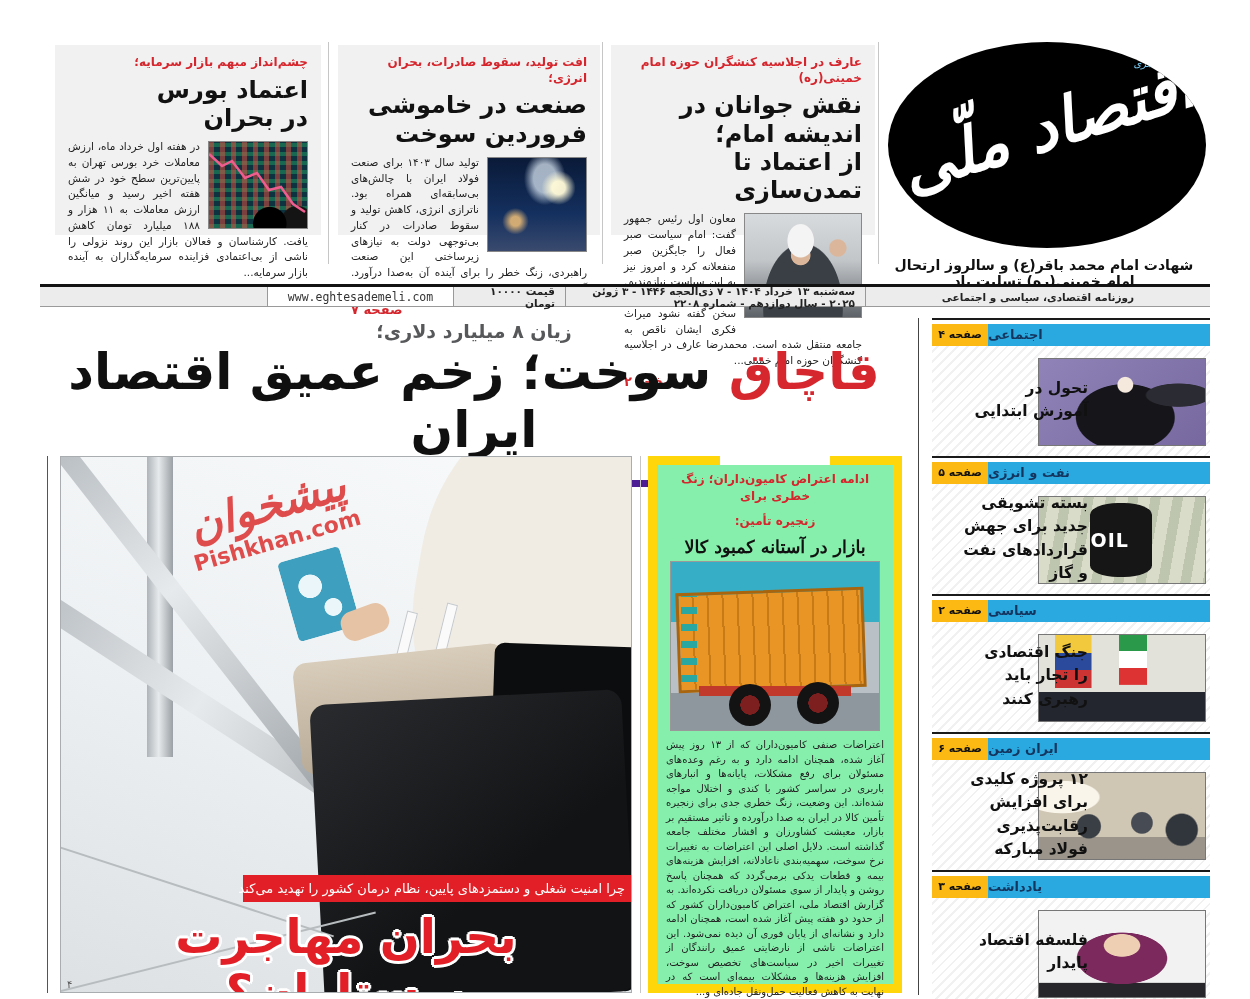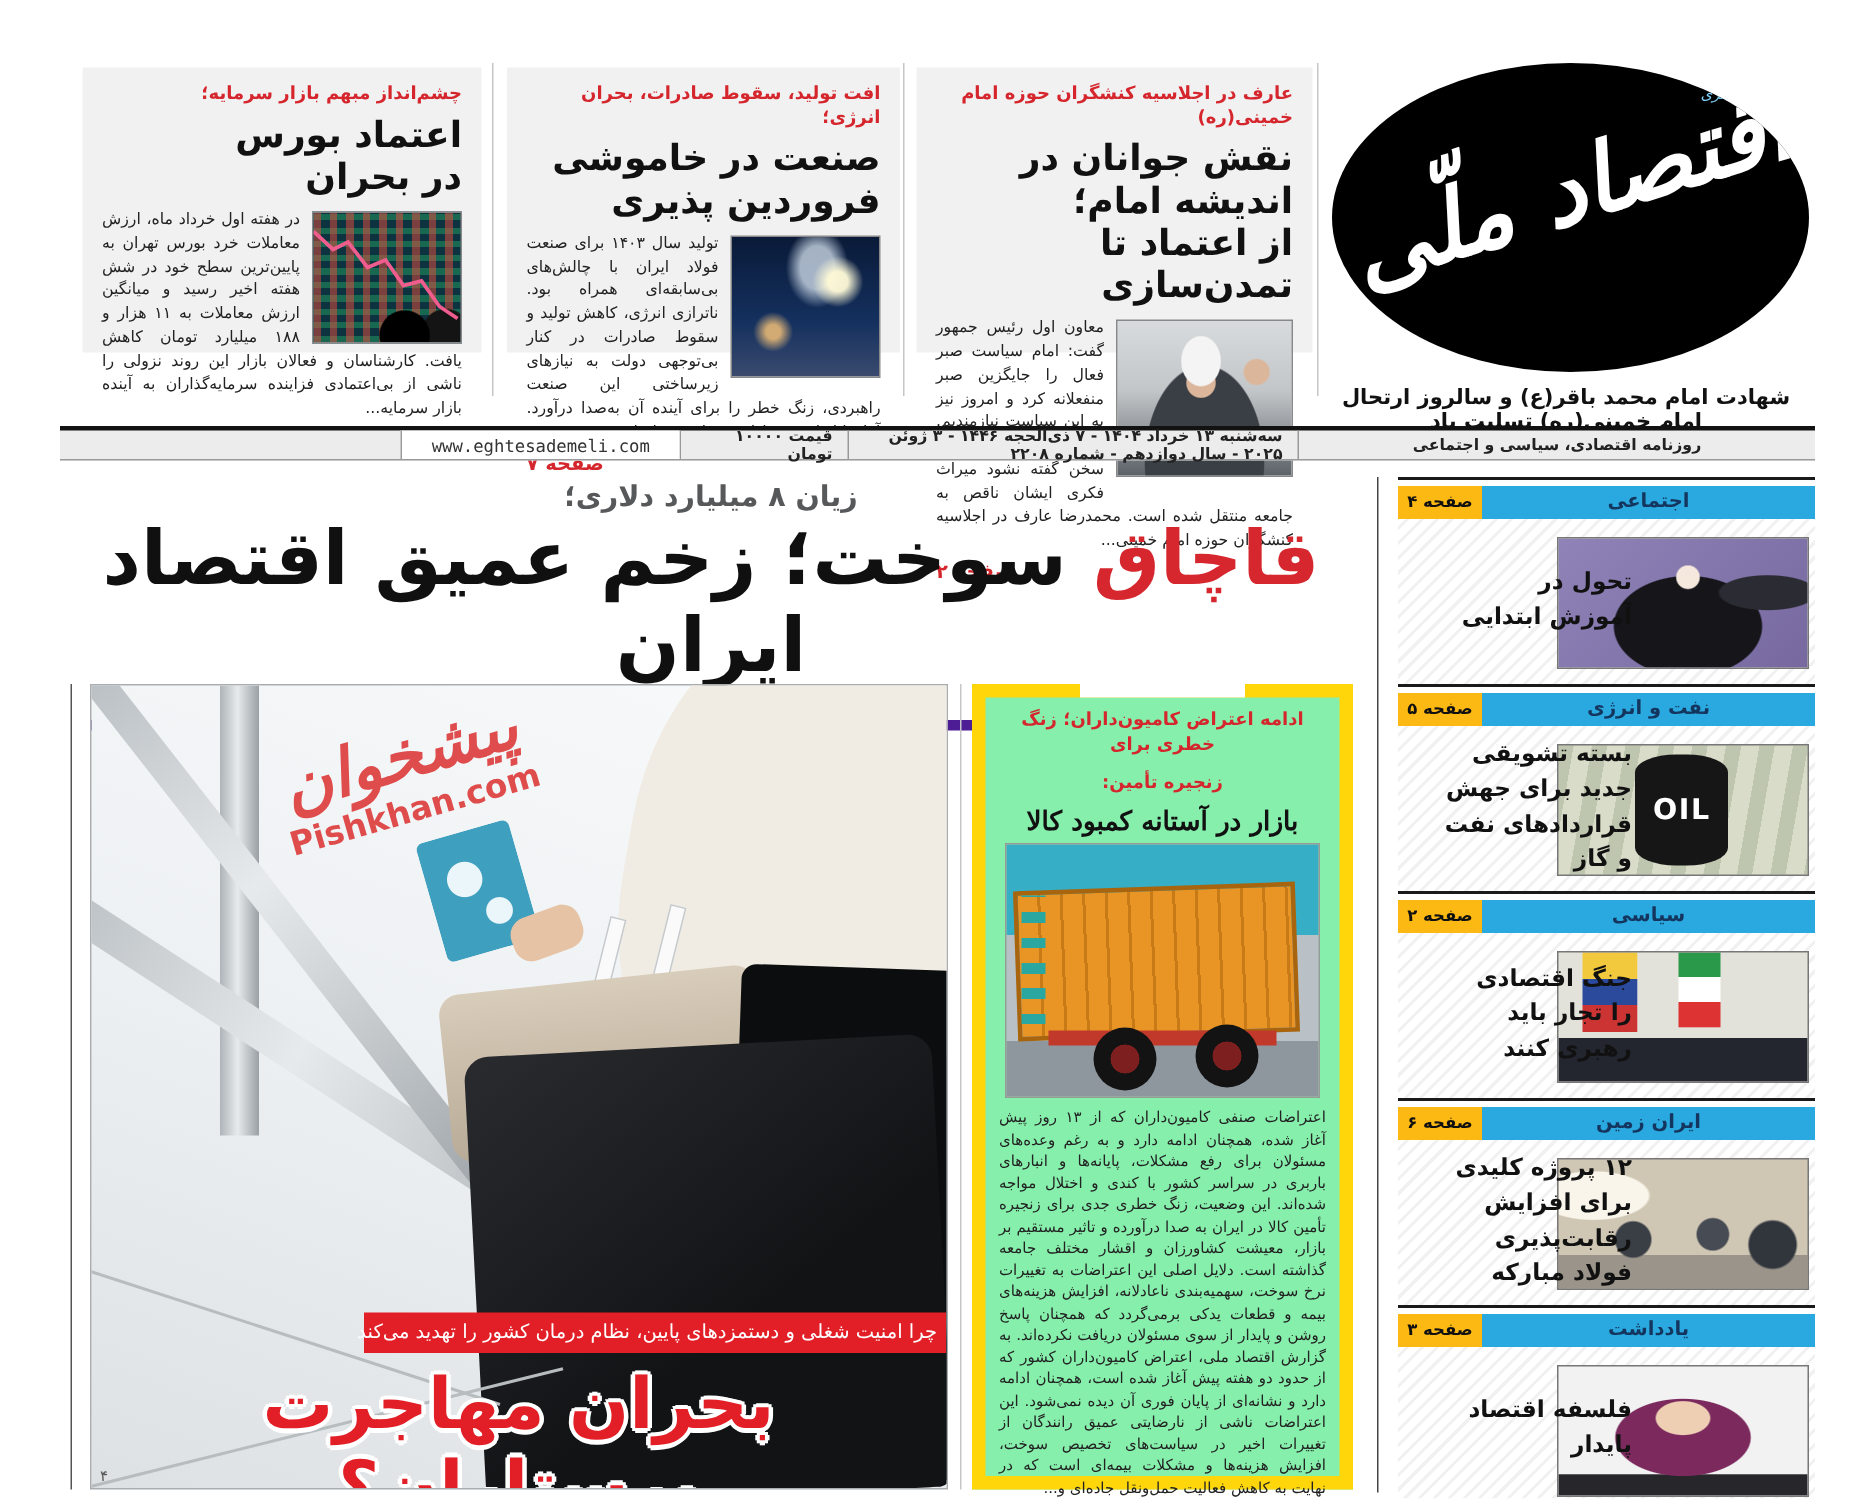--- a/index.html
+++ b/index.html
@@ -103,33 +103,33 @@
   #wheel-1{left:58px;top:122px;}
   #wheel-2{left:126px;top:120px;}
   #truck-body-text{font-size:10px;color:#222;text-align:justify;line-height:1.45;}
 
   
   #right-col{position:absolute;left:932px;top:318px;width:278px;height:677px;border-top:2px solid #1a1a1a;box-sizing:border-box;}
   .section{position:relative;height:134px;border-bottom:2px solid #1a1a1a;box-sizing:border-box;
      background:repeating-linear-gradient(135deg,#ffffff 0 5px,#f1f1f1 5px 7px);}
   .section:last-child{border-bottom:none;}
   .sec-header{position:relative;height:22px;background:#2aa9e0;margin-top:4px;}
-  .sec-title{position:absolute;left:56px;right:0;top:0;height:22px;line-height:22px;text-align:center;color:#14355e;font-weight:bold;font-size:13px;}
+  .sec-title{position:absolute;left:56px;right:0;top:0;height:22px;line-height:22px;text-align:left;color:#14355e;font-weight:bold;font-size:13px;}
   .sec-page{position:absolute;left:0;top:0;width:56px;height:22px;line-height:22px;text-align:center;background:#fdb913;color:#101010;font-weight:bold;font-size:11px;}
   .sec-photo{position:absolute;left:auto;right:4px;top:34px;width:168px;height:88px;border:1px solid #777;box-sizing:border-box;overflow:hidden;}
   .sec-headline{position:absolute;left:8px;width:148px;top:76px;transform:translateY(-50%);font-size:15.5px;font-weight:800;color:#111;text-align:right;line-height:1.5;white-space:pre-line;letter-spacing:-0.3px;}
   #photo-social{background:
      radial-gradient(circle at 52% 30%, #f5e9dd 0 7%, transparent 8%),
      radial-gradient(ellipse at 84% 42%, #2b2b33 0 16%, transparent 17%),
      radial-gradient(ellipse at 52% 68%, #15151a 0 40%, transparent 41%),
      linear-gradient(135deg,#8f83b8,#77699f);}
   #photo-oil{background:
      repeating-linear-gradient(100deg, rgba(120,140,110,.28) 0 10px, transparent 10px 22px),
      #d9dcc8;}
-  .barrel{position:absolute;right:32%;top:7%;width:37%;height:86%;background:#161616;border-radius:45%/16%;color:#fff;display:flex;align-items:center;justify-content:center;font-weight:bold;font-size:19px;letter-spacing:1px;margin-left:18px;}
+  .barrel{position:absolute;right:32%;top:7%;width:37%;height:86%;background:#161616;border-radius:45%/16%;color:#fff;display:flex;align-items:center;justify-content:flex-end;font-weight:bold;font-size:19px;letter-spacing:1px;margin-left:18px;}
   #photo-political{background:
      linear-gradient(0deg,#23262e 0 34%, transparent 34%),
      linear-gradient(180deg,#f2c93c 0 33%, #2b4a9b 33% 66%, #cc3333 66% 100%) no-repeat 12% 0 / 22% 62%,
      linear-gradient(180deg,#2a9a4a 0 33%, #ffffff 33% 66%, #dd3333 66% 100%) no-repeat 58% 0 / 17% 58%,
      #e3e2da;}
   #photo-iranzamin{background:
      radial-gradient(ellipse at 14% 28%, #f9f5ea 0 18%, transparent 19%),
      radial-gradient(circle at 30% 62%, #3a3f46 0 9%, transparent 10%),
      radial-gradient(circle at 62% 58%, #474c54 0 9%, transparent 10%),
      radial-gradient(circle at 86% 66%, #31363d 0 10%, transparent 11%),
@@ -155,21 +155,21 @@
         <polyline points="2,12 15,24 25,19 38,36 50,31 62,48 74,45 86,62 98,70" fill="none" stroke="#ef5d8e" stroke-width="2.5"></polyline>
       </svg>
     </div>
     <div class="tb-body">در هفته اول خرداد ماه، ارزش معاملات خرد بورس تهران به پایین‌ترین سطح خود در شش هفته اخیر رسید و میانگین ارزش معاملات به ۱۱ هزار و ۱۸۸ میلیارد تومان کاهش یافت. کارشناسان و فعالان بازار این روند نزولی را ناشی از بی‌اعتمادی فزاینده سرمایه‌گذاران به آینده بازار سرمایه...</div>
     <div class="tb-page">صفحه ۳</div>
   </div>
 
   <div class="topbox" id="topbox-2">
     <div class="kicker">افت تولید، سقوط صادرات، بحران انرژی؛</div>
     <div class="tb-headline">صنعت در خاموشی
-فروردین پذیری</div>
+فروردین سوخت</div>
     <div class="tb-photo" id="photo-industry"></div>
     <div class="tb-body">تولید سال ۱۴۰۳ برای صنعت فولاد ایران با چالش‌های بی‌سابقه‌ای همراه بود. ناترازی انرژی، کاهش تولید و سقوط صادرات در کنار بی‌توجهی دولت به نیازهای زیرساختی این صنعت راهبردی، زنگ خطر را برای آینده آن به‌صدا درآورد. آمارها از افت معنادار در تولید و صادرات...</div>
     <div class="tb-page">صفحه ۷</div>
   </div>
 
   <div class="topbox" id="topbox-3">
     <div class="kicker">عارف در اجلاسیه کنشگران حوزه امام خمینی(ره)</div>
     <div class="tb-headline">نقش جوانان در اندیشه امام؛
 از اعتماد تا تمدن‌سازی</div>
     <div class="tb-photo" id="photo-aref"></div>

